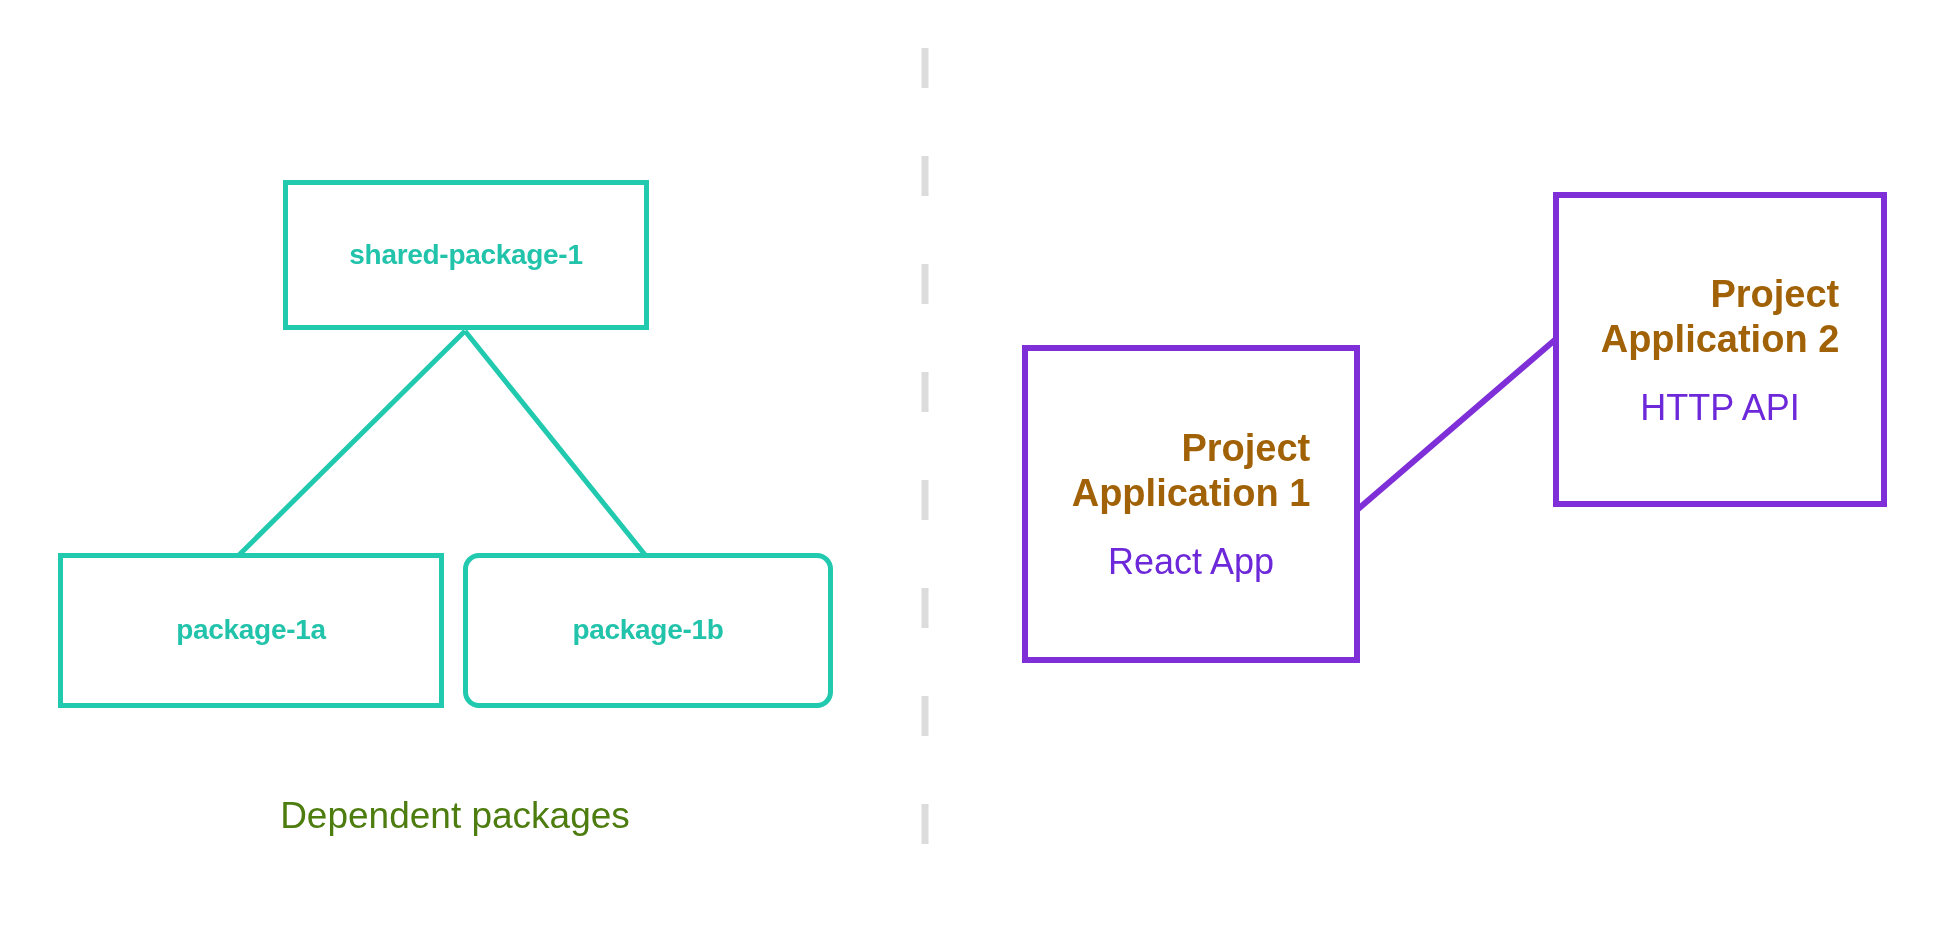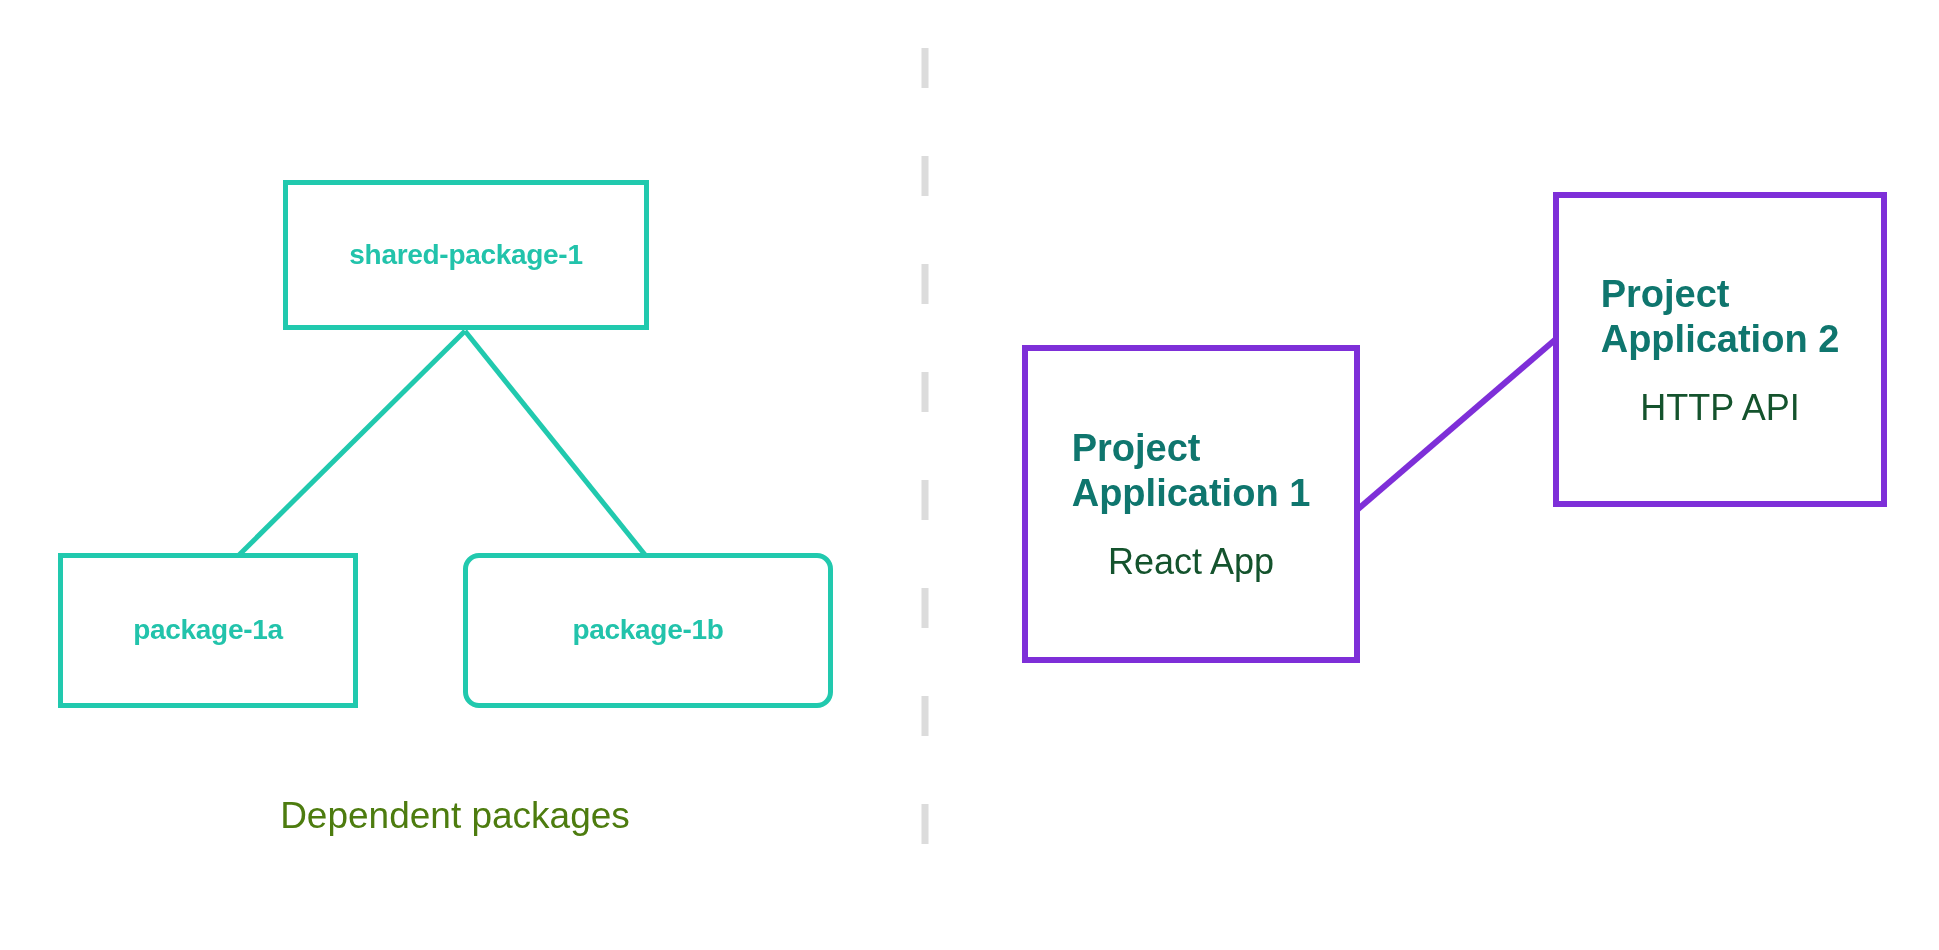--- a/index.html
+++ b/index.html
@@ -47,47 +47,47 @@
   }
   .label-pkg {
     color: #22c3ab;
     font-size: 28px;
     font-weight: 700;
     letter-spacing: -0.3px;
     white-space: nowrap;
     line-height: 1.1;
   }
   .label-app {
-    color: #0f766e;
+    color: #a16207;
     font-size: 38px;
     font-weight: 700;
     line-height: 1.18;
-    text-align: left;
+    text-align: right;
     white-space: pre-line;
   }
   .sub-app {
-    color: #14532d;
+    color: #6d28d9;
     font-size: 36px;
     font-weight: 400;
     line-height: 1.1;
     margin-top: 26px;
     white-space: nowrap;
   }
   .caption {
     position: absolute;
     color: #4d7c0f;
     font-size: 37px;
     font-weight: 400;
     white-space: nowrap;
     text-align: center;
   }
 
   
   #box-shared   { left: 283px;  top: 180px; width: 366px; height: 150px; }
-  #box-pkg-1a   { left: 58px;   top: 553px; width: 300px; height: 155px; }
+  #box-pkg-1a   { left: 58px;   top: 553px; width: 386px; height: 155px; }
   #box-pkg-1b   { left: 463px;  top: 553px; width: 370px; height: 155px; border-radius: 16px; }
   #box-app-1    { left: 1022px; top: 345px; width: 338px; height: 318px; }
   #box-app-2    { left: 1553px; top: 192px; width: 334px; height: 315px; }
 
   #caption-left  { left: 185px;  top: 795px; width: 540px; }
   #caption-right { left: 1198px; top: 790px; width: 540px; }
 </style>
 </head>
 <body>
 

